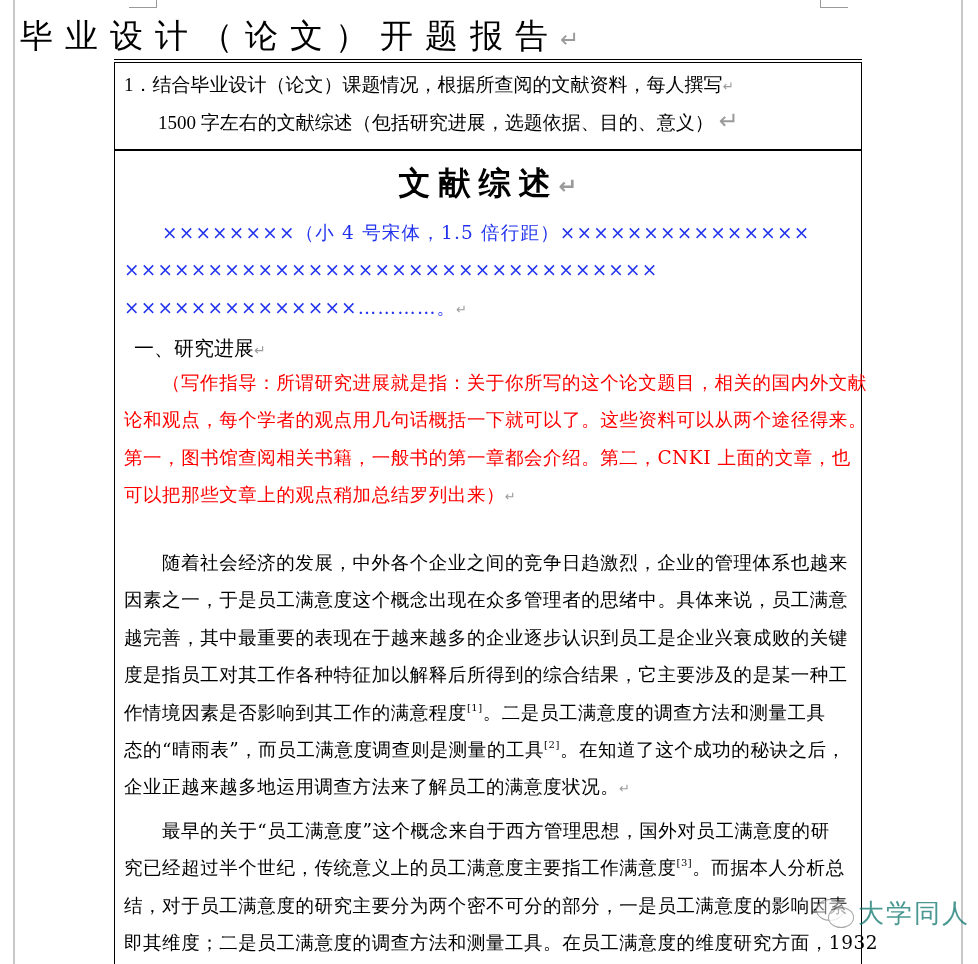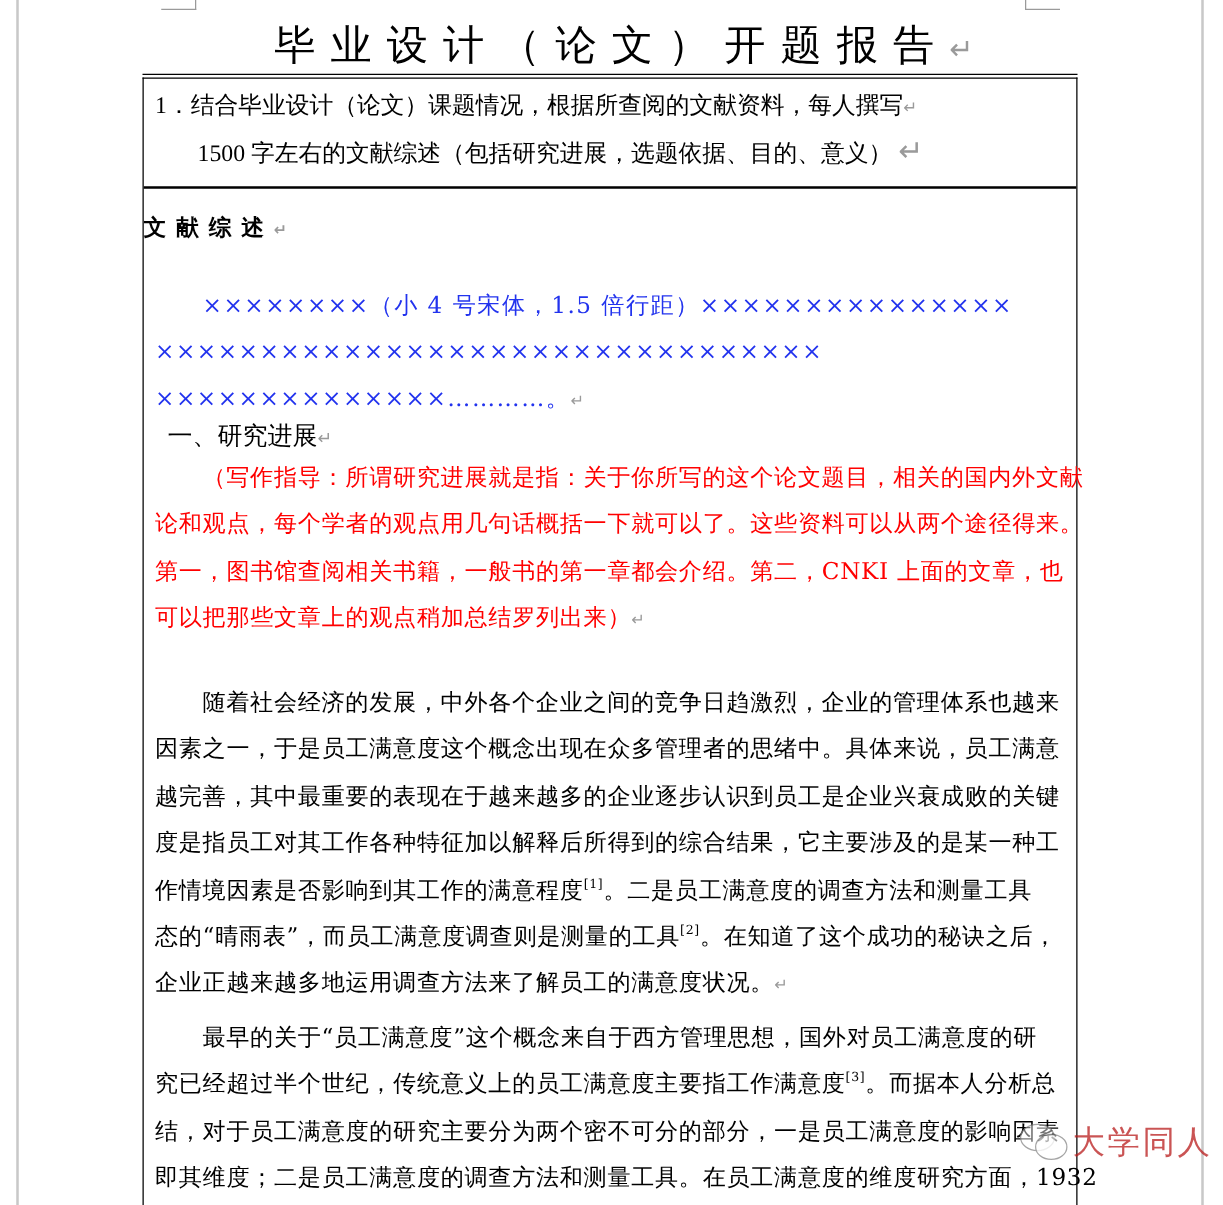--- a/index.html
+++ b/index.html
@@ -9,61 +9,61 @@
     font-family:"DejaVu Serif","Liberation Serif",serif;
     color:#000;
   }
   .margin-line { position:absolute; top:0; bottom:0; width:2px; background:#c8c8c8; }
   .corner { position:absolute; top:0; width:27px; height:7px; border-bottom:1px solid #9a9a9a; }
   .corner.left { left:129px; border-right:1px solid #9a9a9a; }
   .corner.right { left:820px; border-left:1px solid #9a9a9a; }
 
   .doc-title {
     position:absolute; left:0; width:978px; top:14px; height:44px;
-    text-align:center; font-size:33px; line-height:44px; letter-spacing:12px;
+    text-align:left; font-size:33px; line-height:44px; letter-spacing:12px;
     font-weight:normal; white-space:nowrap;
     padding-left:20px; box-sizing:border-box;
   }
   .pilcrow { color:#9a9a9a; font-size:0.7em; letter-spacing:0; font-family:"DejaVu Sans",sans-serif; }
 
   .tbl-top1 { position:absolute; left:114px; width:748px; top:59px; height:1px; background:#000; }
   .tbl-top2 { position:absolute; left:114px; width:748px; top:62px; height:1px; background:#000; }
   .tbl {
     position:absolute; left:114px; top:62px; width:748px; bottom:-4px;
     border-left:1px solid #000; border-right:1px solid #000; box-sizing:border-box;
   }
   .row1 { position:absolute; left:0; right:0; top:0; height:87px; border-bottom:2px solid #000000; }
   .q-line {
     position:absolute; left:9px; font-size:19px; line-height:30px; white-space:nowrap;
     font-family:"Liberation Serif","DejaVu Serif",serif;
   }
   .q-line1 { top:8px; }
   .q-line2 { top:44px; left:43px; }
 
   .sec-title {
-    position:absolute; left:0; right:0; top:103px; 
-    font-size:18px; line-height:36px; letter-spacing:8px; font-weight:bold;
+    position:absolute; left:0; right:0; top:103px; text-align:center;
+    font-size:32px; line-height:36px; letter-spacing:8px; font-weight:bold;
   }
   .para {
     position:absolute; left:9px; width:731px;
     font-size:18.5px; line-height:37.4px; letter-spacing:0.55px;
     text-align:justify; text-indent:38px; word-break:break-all;
   }
-  .para.blue { color:#2233ee; letter-spacing:1.2px;margin-top:12px; }
+  .para.blue { color:#2233ee; letter-spacing:1.2px; }
   .para.red { color:#ff0000; }
   .para .ln { display:block; white-space:nowrap; text-indent:0; }
   .para .ln.first { padding-left:38px; }
   .heading1 {
     position:absolute; left:19px; top:268px; font-size:20px; line-height:37px;
   }
   sup { font-size:10px; vertical-align:8px; line-height:0; }
 
   .watermark {
     position:absolute; left:816px; top:896px; display:flex; align-items:center;
-    color:#b91c1c; font-size:26px; font-family:"DejaVu Sans",sans-serif; opacity:0.75;
+    color:#0f766e; font-size:26px; font-family:"DejaVu Sans",sans-serif; opacity:0.75;
   }
   .wm-icon { width:40px; height:30px; position:relative; margin-right:2px; }
   .wm-icon .b1 { position:absolute; left:0; top:0; width:26px; height:20px; border:1.5px solid #888; border-radius:50%; background:rgba(255,255,255,0.6); }
   .wm-icon .b2 { position:absolute; left:12px; top:8px; width:24px; height:19px; border:1.5px solid #888; border-radius:50%; background:rgba(255,255,255,0.8); }
   .wm-text { letter-spacing:2px; }
 </style>
 </head>
 <body>
 
 <div class="margin-line" style="left:13px"></div>

